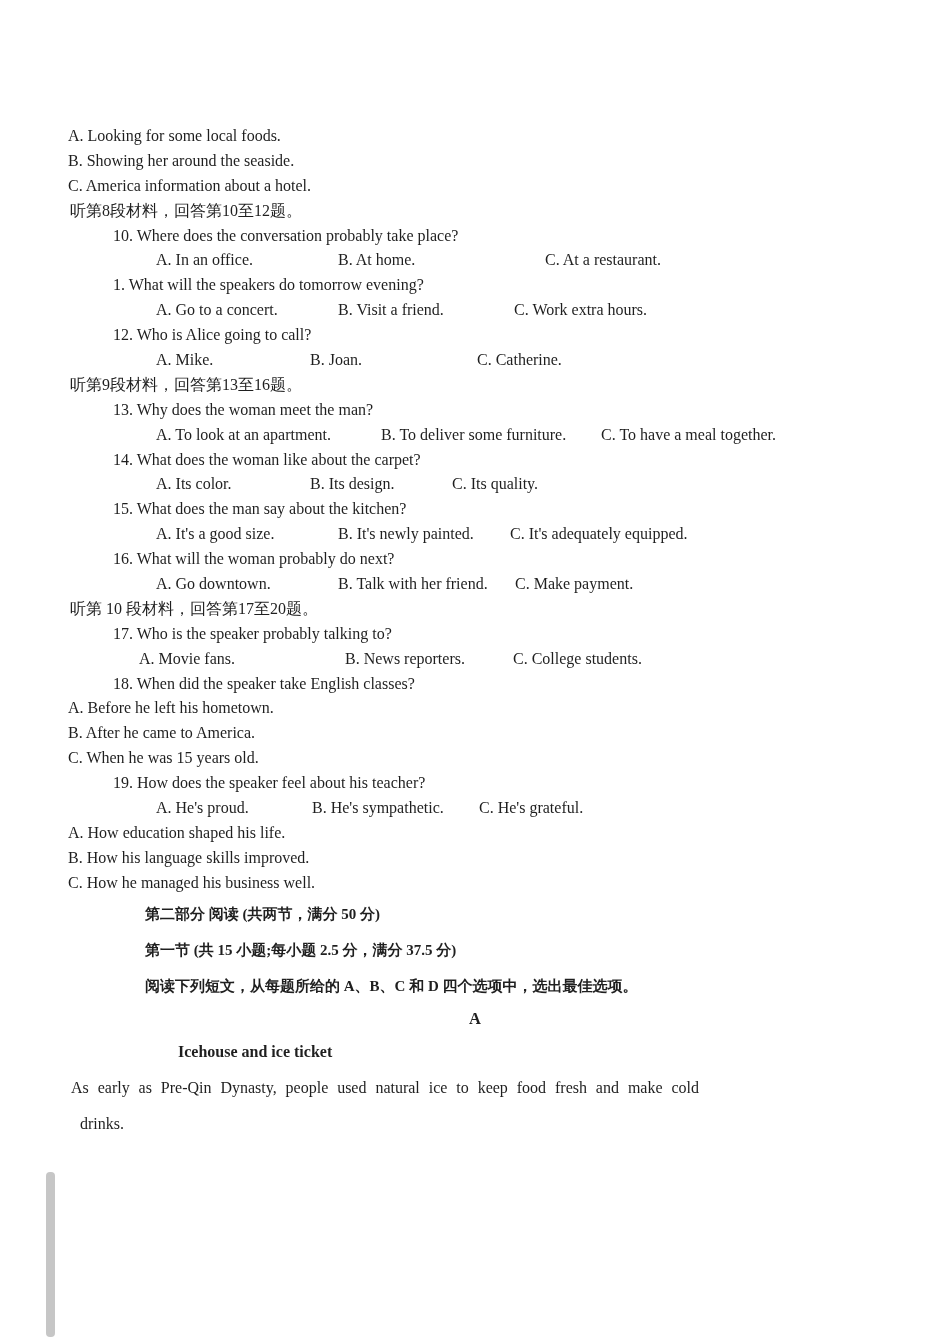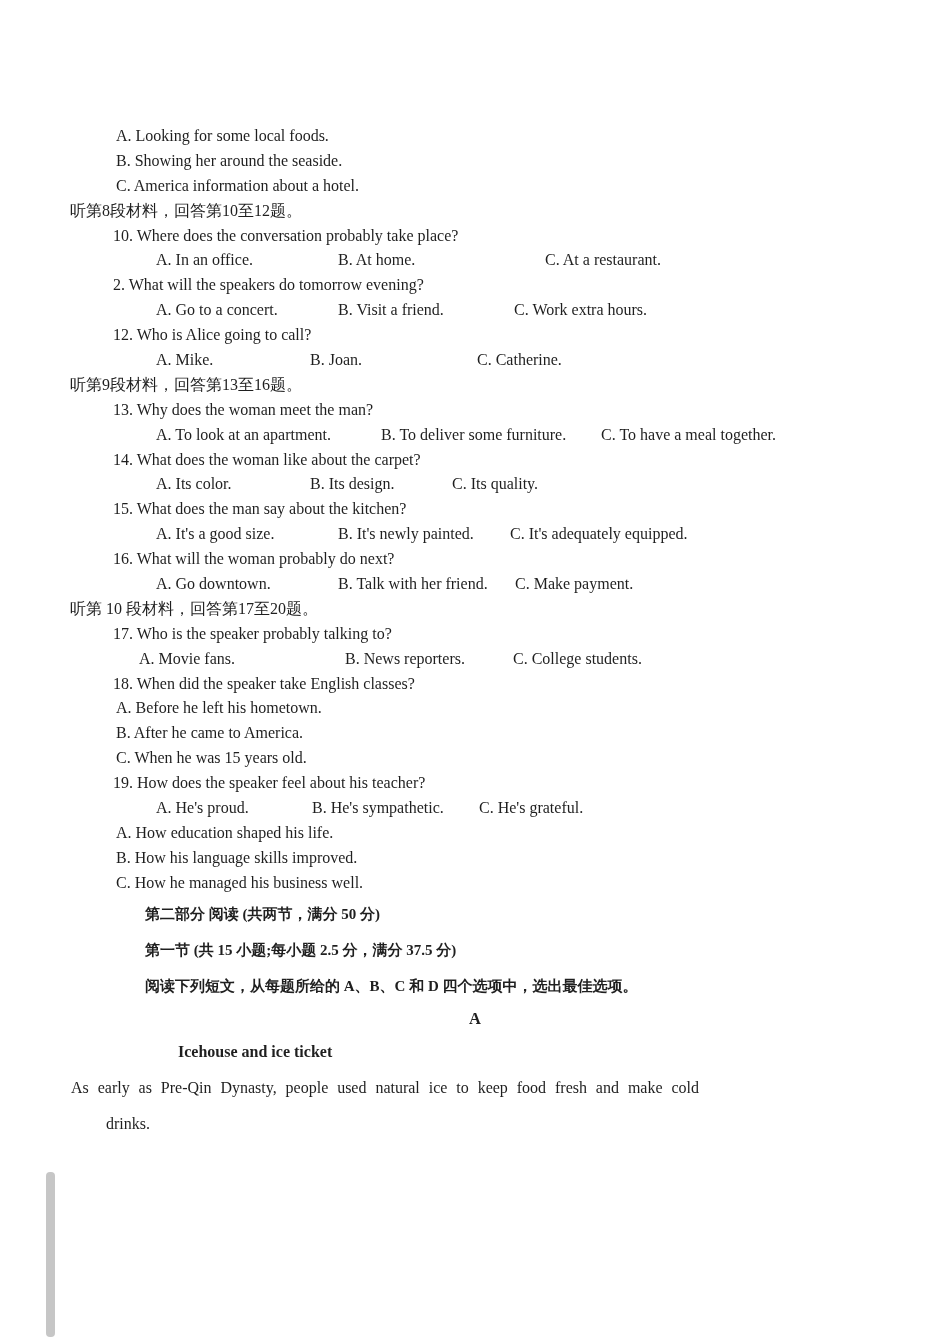--- a/index.html
+++ b/index.html
@@ -8,26 +8,26 @@
     background:#ffffff;
     overflow:hidden;
     font-family:"Liberation Serif","DejaVu Serif",serif;
     color:#1f1f1f;
   }
   .page{position:relative;width:950px;height:1344px;background:#ffffff;}
   .doc{position:absolute;top:124px;left:0;width:950px;}
   .line{position:relative;white-space:nowrap;height:24.9px;line-height:24.9px;font-size:16px;}
   .cn{padding-left:70px;}
   .question{padding-left:113px;}
-  .option-block{padding-left:116px;}
+  .option-block{padding-left:68px;}
   .options .opt{position:absolute;top:0;}
   .heading{height:36px;line-height:36px;padding-left:145px;font-weight:bold;font-size:15px;}
   .center-label{height:30px;line-height:30px;text-align:center;font-weight:bold;font-size:16.5px;}
   .passage-title{height:36px;line-height:36px;padding-left:178px;font-weight:bold;}
-  .para-line{height:36px;line-height:36px;padding-left:106px;}
+  .para-line{height:36px;line-height:36px;padding-left:80px;}
   .para-line.justify{
     padding-left:71px;width:628px;
     text-align:justify;text-align-last:justify;
     white-space:normal;overflow:hidden;
   }
   .scroll-thumb{
     position:absolute;left:46px;top:1172px;width:9px;height:165px;
     border-radius:4px;background:#c6c6c6;
   }
 </style>
@@ -39,21 +39,21 @@
       <div class="line option-block">A. Looking for some local foods.</div>
       <div class="line option-block">B. Showing her around the seaside.</div>
       <div class="line option-block">C. America information about a hotel.</div>
       <div class="line cn">听第8段材料，回答第10至12题。</div>
       <div class="line question">10. Where does the conversation probably take place?</div>
       <div class="line options">
         <span class="opt" style="left: 156px;">A. In an office.</span>
         <span class="opt" style="left: 338px;">B. At home.</span>
         <span class="opt" style="left: 545px;">C. At a restaurant.</span>
       </div>
-      <div class="line question">2. What will the speakers do tomorrow evening?</div>
+      <div class="line question">1. What will the speakers do tomorrow evening?</div>
       <div class="line options">
         <span class="opt" style="left: 156px;">A. Go to a concert.</span>
         <span class="opt" style="left: 338px;">B. Visit a friend.</span>
         <span class="opt" style="left: 514px;">C. Work extra hours.</span>
       </div>
       <div class="line question">12. Who is Alice going to call?</div>
       <div class="line options">
         <span class="opt" style="left: 156px;">A. Mike.</span>
         <span class="opt" style="left: 310px;">B. Joan.</span>
         <span class="opt" style="left: 477px;">C. Catherine.</span>

